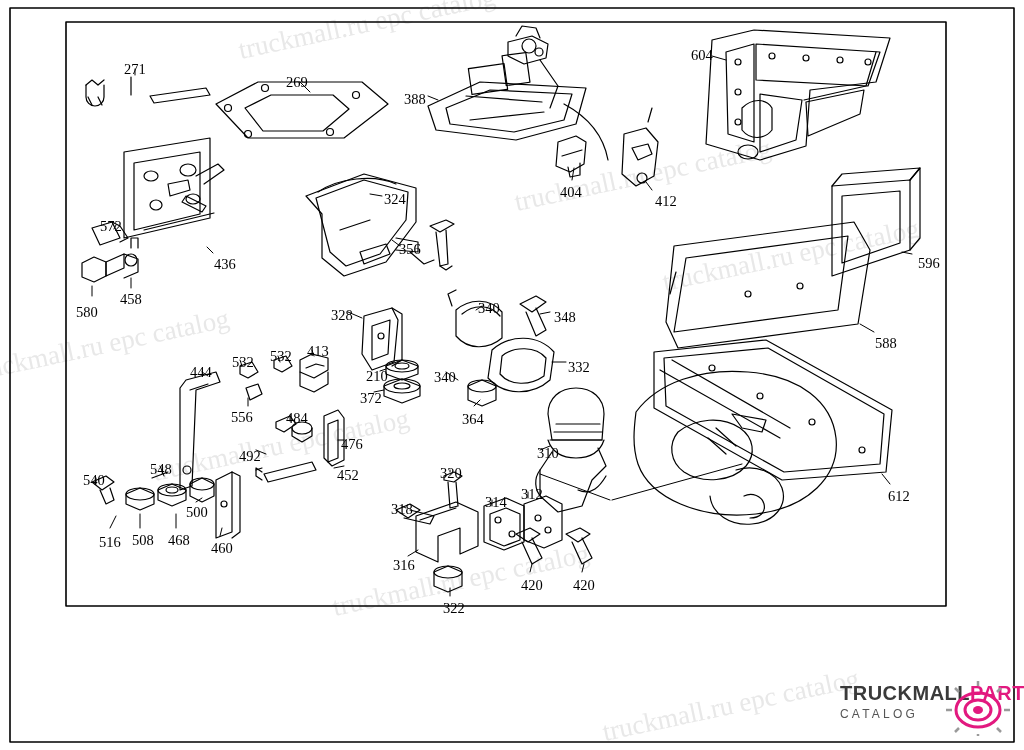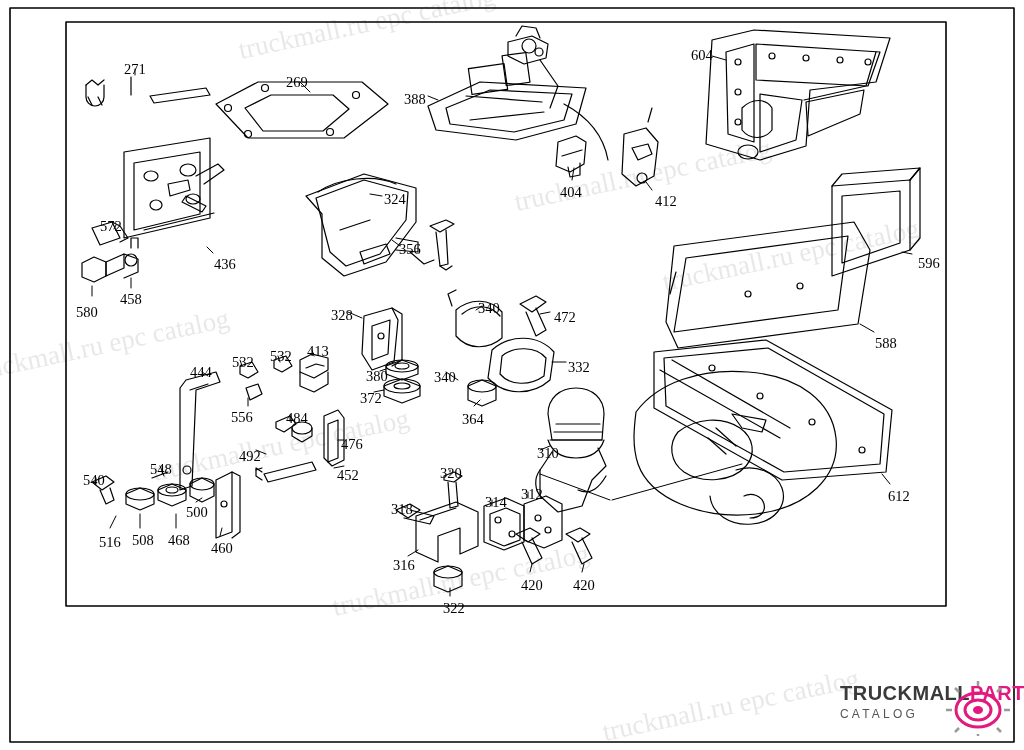--- a/index.html
+++ b/index.html
@@ -361,27 +361,27 @@
       <div class="label" style="left: 100px; top: 219px;">572</div>
       <div class="label" style="left: 214px; top: 257px;">436</div>
       <div class="label" style="left: 76px; top: 305px;">580</div>
       <div class="label" style="left: 120px; top: 292px;">458</div>
       <div class="label" style="left: 384px; top: 192px;">324</div>
       <div class="label" style="left: 399px; top: 242px;">356</div>
       <div class="label" style="left: 918px; top: 256px; text-align: center;">596</div>
       <div class="label" style="left: 875px; top: 336px;">588</div>
       <div class="label" style="left: 331px; top: 308px;">328</div>
       <div class="label" style="left: 478px; top: 301px;">340</div>
-      <div class="label" style="left: 554px; top: 310px;">472</div>
+      <div class="label" style="left: 554px; top: 310px;">348</div>
       <div class="label" style="left: 568px; top: 360px;">332</div>
       <div class="label" style="left: 190px; top: 365px;">444</div>
       <div class="label" style="left: 232px; top: 355px;">532</div>
       <div class="label" style="left: 270px; top: 349px;">532</div>
       <div class="label" style="left: 307px; top: 344px;">413</div>
-      <div class="label" style="left: 366px; top: 369px;">380</div>
+      <div class="label" style="left: 366px; top: 369px;">210</div>
       <div class="label" style="left: 434px; top: 370px;">340</div>
       <div class="label" style="left: 360px; top: 391px;">372</div>
       <div class="label" style="left: 462px; top: 412px;">364</div>
       <div class="label" style="left: 231px; top: 410px;">556</div>
       <div class="label" style="left: 286px; top: 411px; text-align: right;">484</div>
       <div class="label" style="left: 341px; top: 437px;">476</div>
       <div class="label" style="left: 239px; top: 449px;">492</div>
       <div class="label" style="left: 337px; top: 468px;">452</div>
       <div class="label" style="left: 150px; top: 462px;">548</div>
       <div class="label" style="left: 83px; top: 473px;">540</div>

